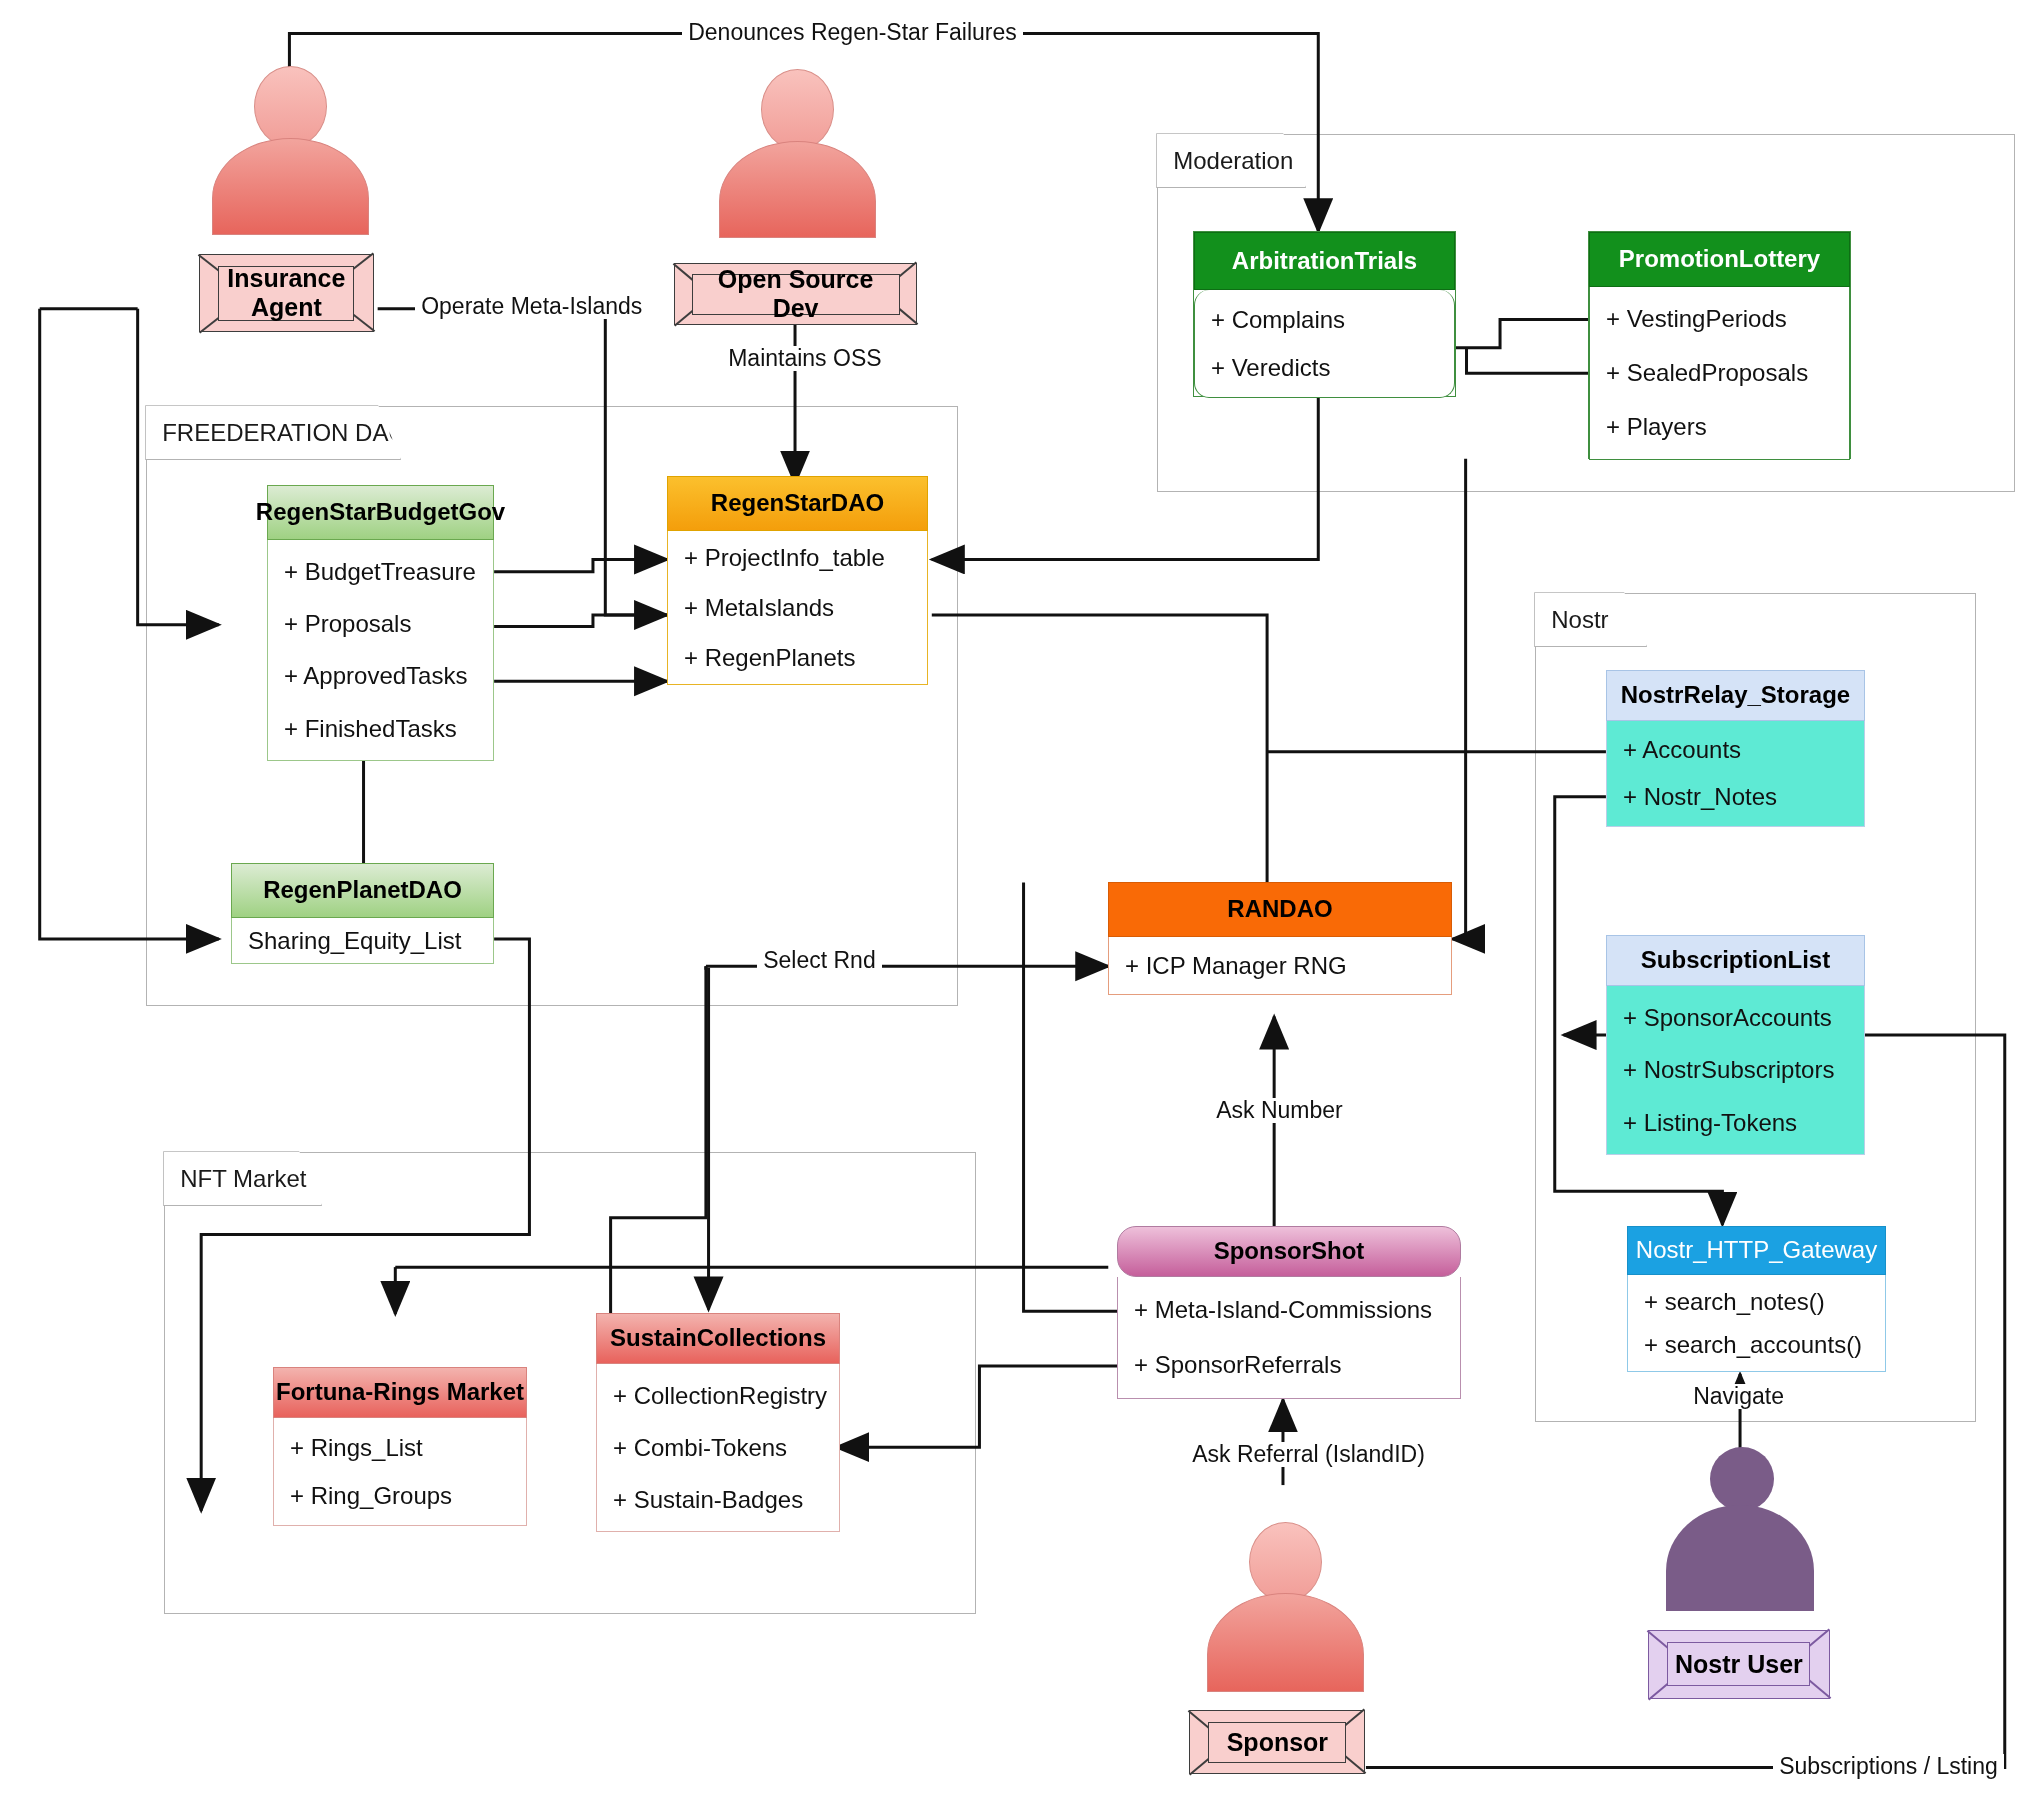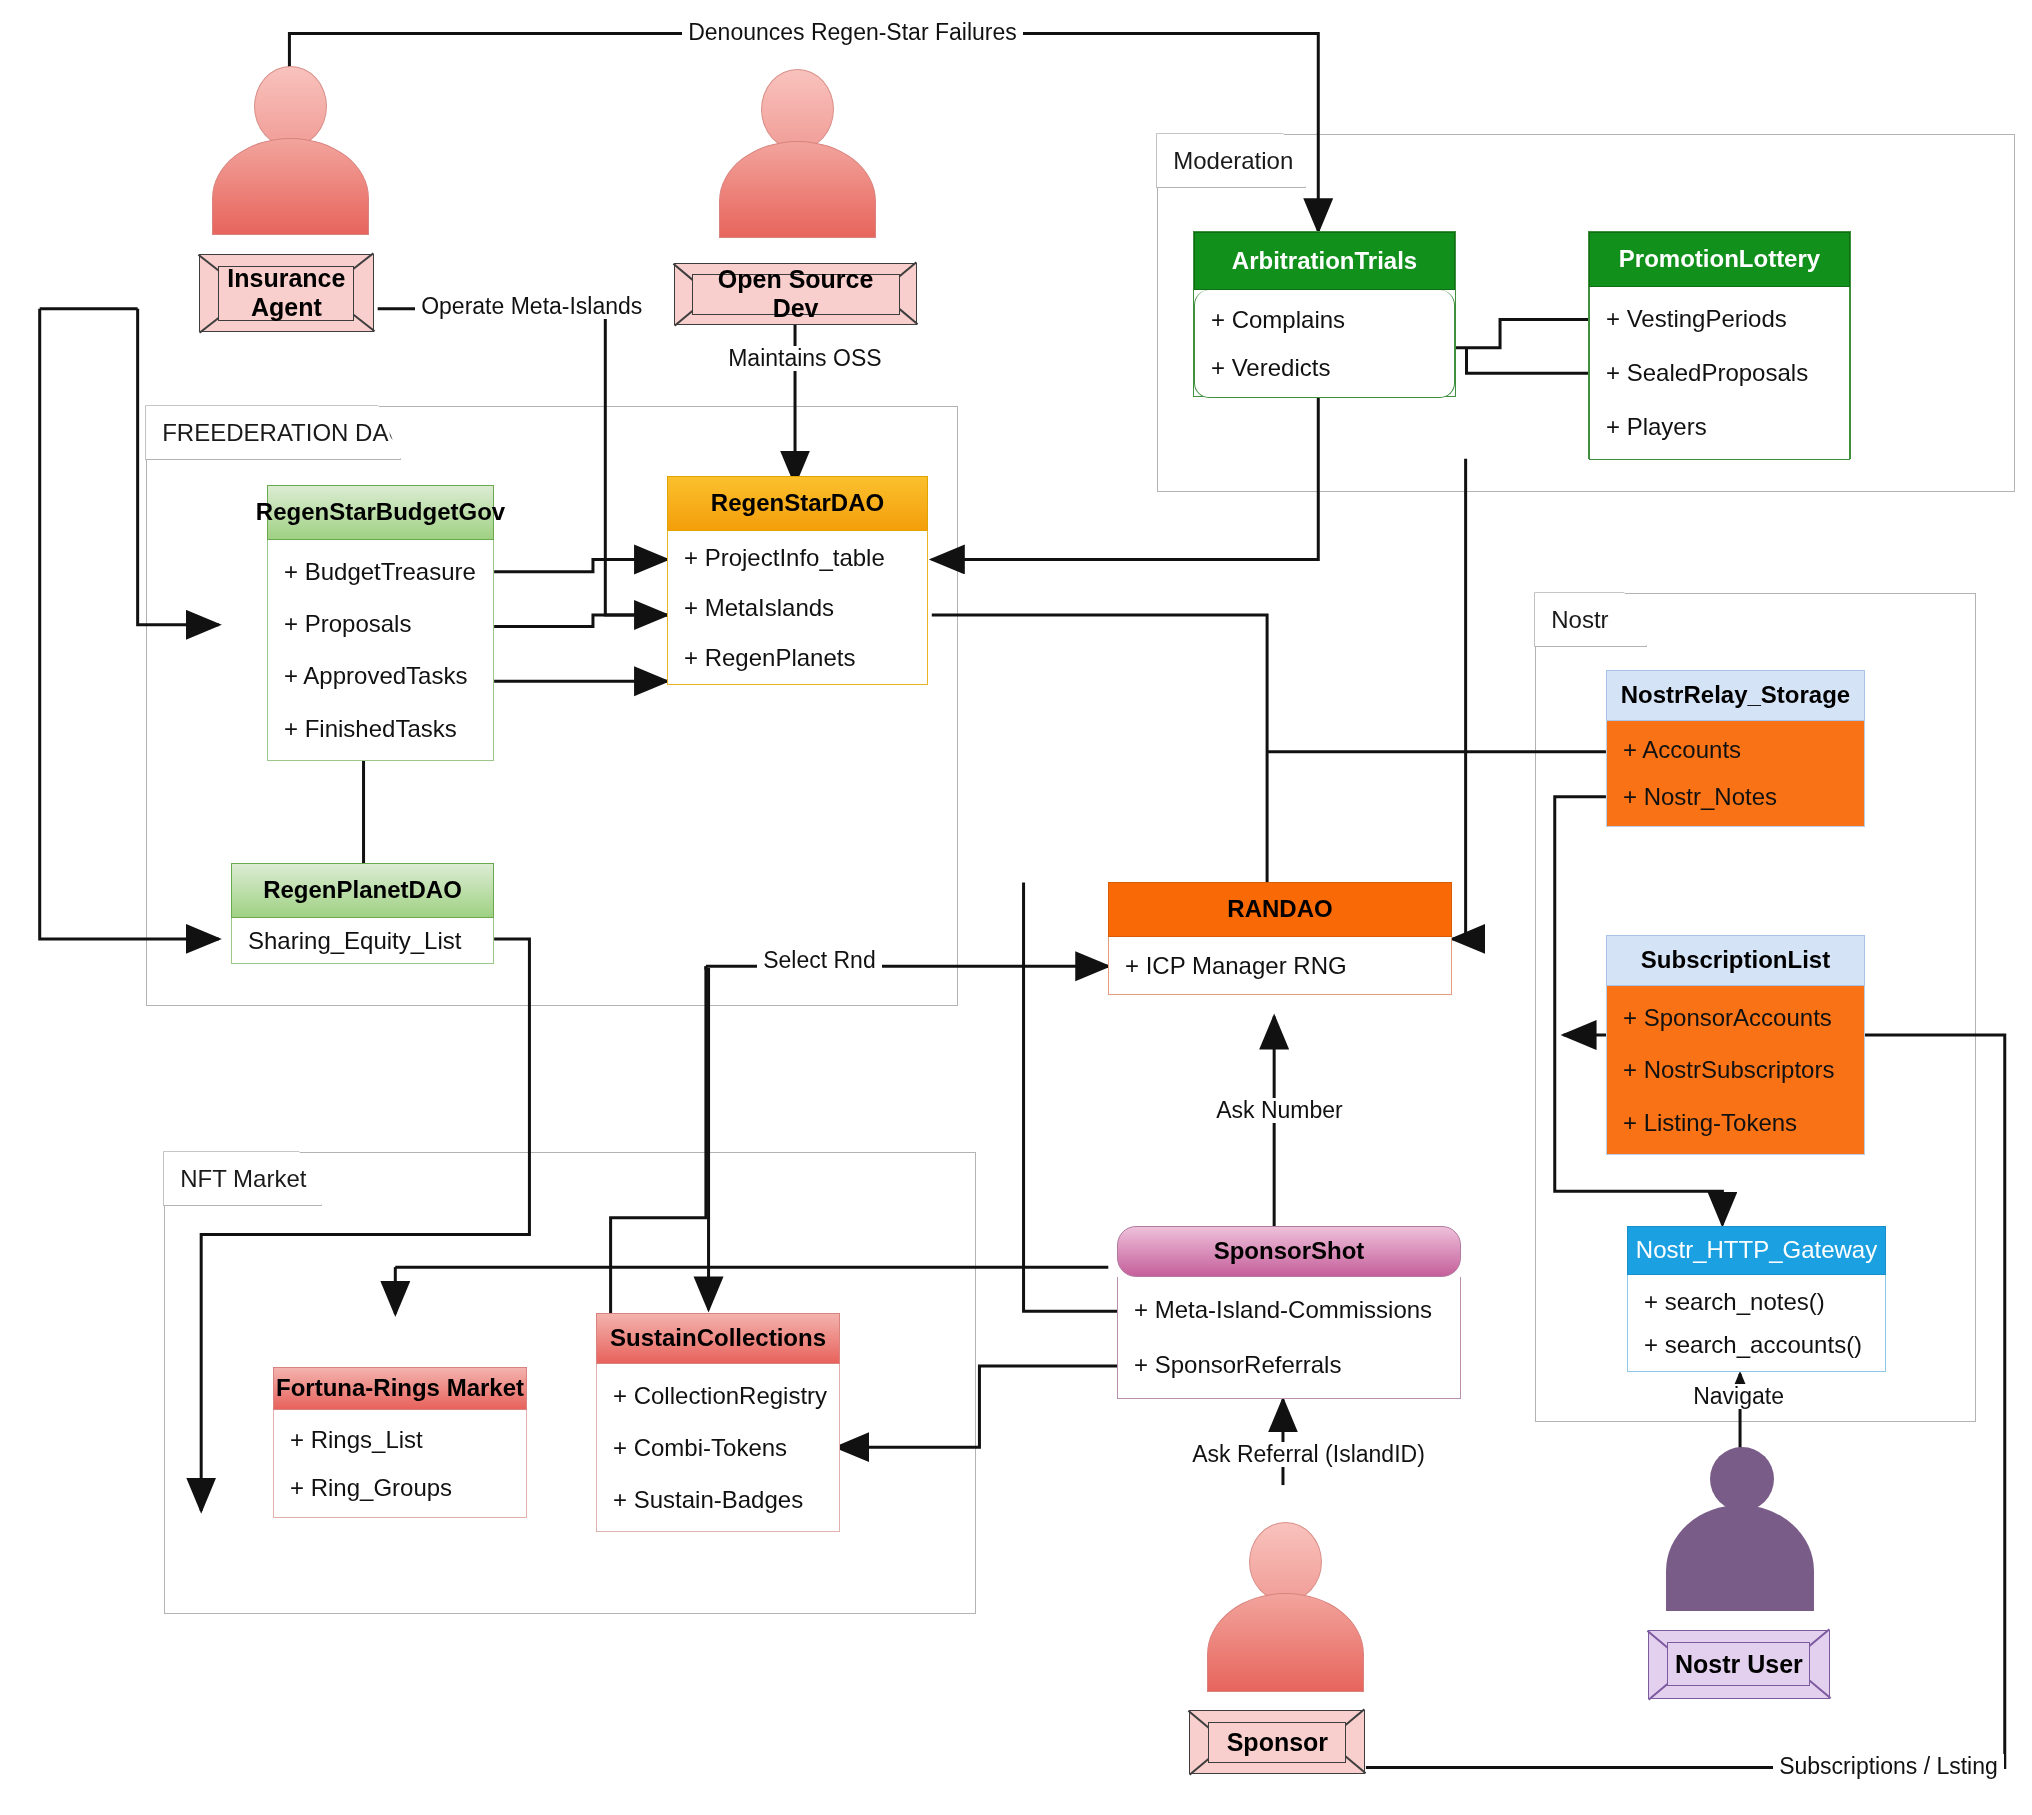--- a/index.html
+++ b/index.html
@@ -38,21 +38,21 @@
   .or .body{border:0.9px solid #e8b424;border-top:none;background:#fff;gap:8px;}
 
   
   .ro .hd{background:#f96a06;color:#000;border:0.9px solid #d85c05;}
   .ro{border:none;}
   .ro .body{border:0.9px solid #e59d7d;border-top:none;background:#fff;}
 
   
   .lb .hd{background:#d5e3f7;color:#000;border:0.9px solid #a8c4e6;}
   .lb{border:none;}
-  .lb .body{border:0.9px solid #b9cfe8;border-top:none;background:#f97316;}
+  .lb .body{border:0.9px solid #b9cfe8;border-top:none;background:#5eead4;}
 
   
   .bb .hd{background:#1ba1e2;color:#ffffff;border:0.9px solid #1790c9;}
   .bb{border:none;}
   .bb .body{border:0.9px solid #8fc9e8;border-top:none;background:#fff;}
 
   
   .rd .hd{background:linear-gradient(#f3b3ae,#e8625c);color:#000;border:0.9px solid #d9837e;}
   .rd{border:none;}
   .rd .body{border:0.9px solid #e0b0ac;border-top:none;background:#fff;}
@@ -318,21 +318,21 @@
 
   <div class="cls pk" style="left:1117px;top:1226px;width:344px;height:173px;">
     <div class="hd" style="height:51px;border-radius:19px;">SponsorShot</div>
     <div class="body" style="height:122px;">
       <div class="attr">+ Meta-Island-Commissions</div>
       <div class="attr">+ SponsorReferrals</div>
     </div>
   </div>
 
   <div class="cls rd" style="left:273px;top:1367px;width:254px;height:159px;">
-    <div class="hd" style="height:43px;">Fortuna-Rings Market</div>
+    <div class="hd" style="height:51px;">Fortuna-Rings Market</div>
     <div class="body" style="height:108px;">
       <div class="attr">+ Rings_List</div>
       <div class="attr">+ Ring_Groups</div>
     </div>
   </div>
 
   <div class="cls rd" style="left:584px;top:1313px;width:256px;height:219px;padding-left:12px;">
     <div class="hd" style="height:51px;">SustainCollections</div>
     <div class="body" style="height:168px;">
       <div class="attr">+ CollectionRegistry</div>

